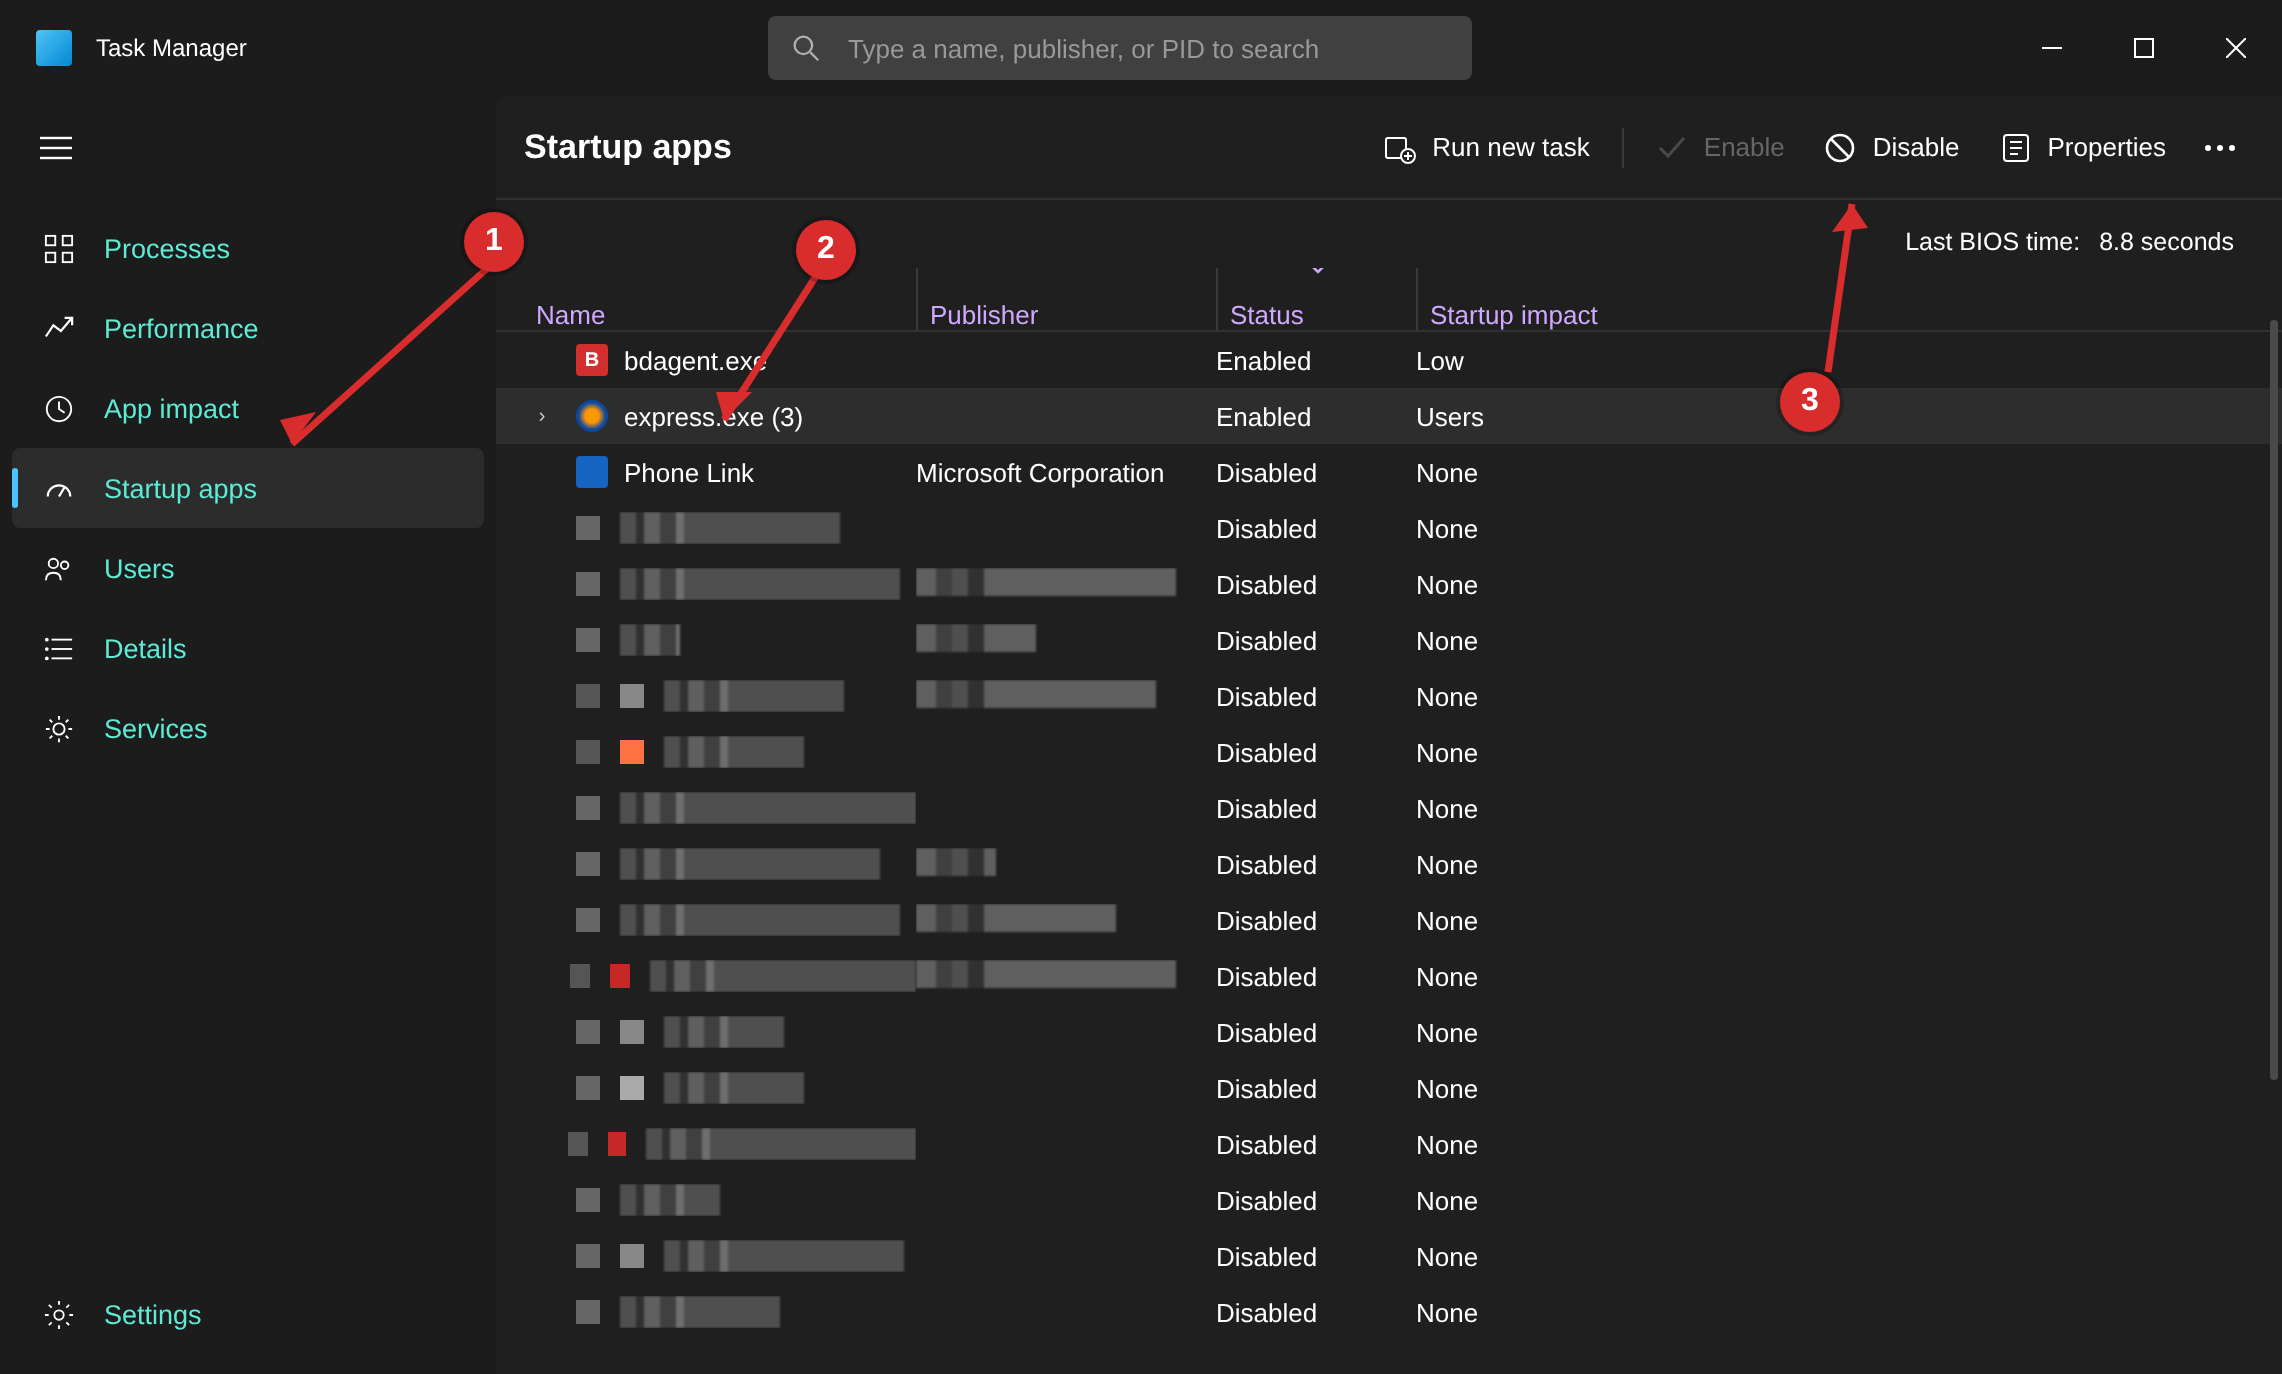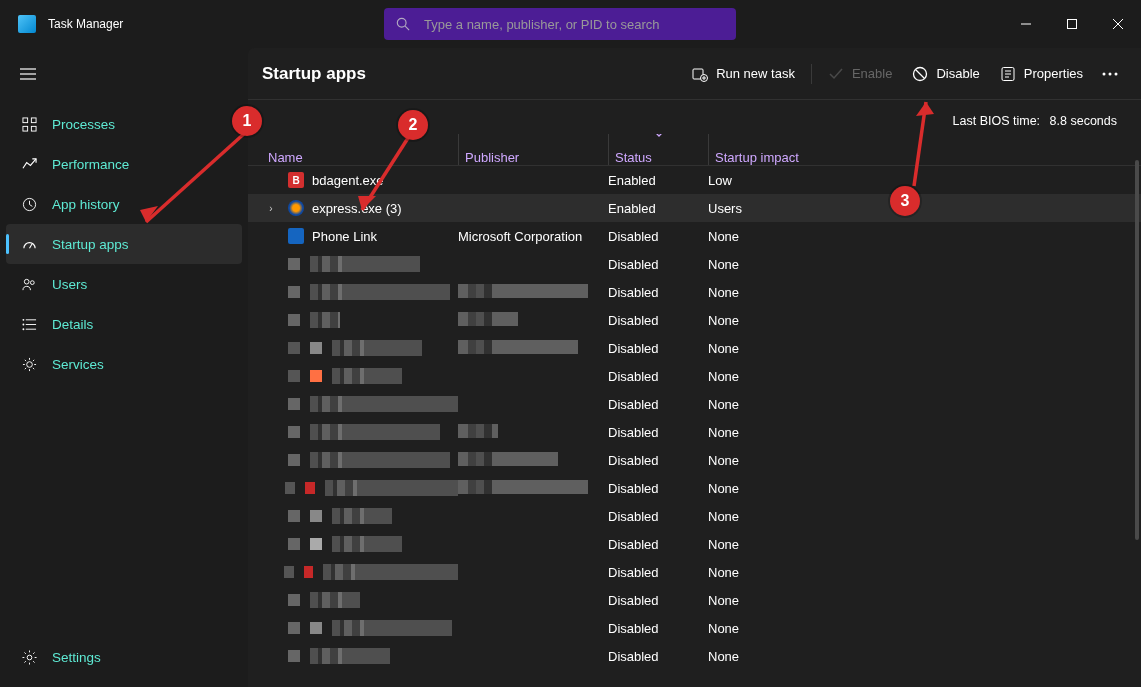--- a/index.html
+++ b/index.html
@@ -4,21 +4,21 @@
 <style>
 * { margin: 0; padding: 0; box-sizing: border-box; font-family: "Segoe UI", sans-serif; }
 body { background: #1c1c1c; color: #fff; width: 1141px; height: 687px; overflow: hidden; position: relative; }
 
 .titlebar { height: 48px; display: flex; align-items: center; padding-left: 18px; }
 .app-icon { width: 18px; height: 18px; background: linear-gradient(135deg,#4fc3f7,#0288d1); border-radius: 2px; margin-right: 12px; }
 .app-title { font-size: 12px; color: #fff; }
 .window-controls { margin-left: auto; display: flex; }
 .window-btn { width: 46px; height: 32px; display: flex; align-items: center; justify-content: center; color: #fff; }
 
-.searchbar { position: absolute; top: 8px; left: 384px; width: 352px; height: 32px; background: #4c1d95; border-radius: 4px; display: flex; align-items: center; padding: 0 12px; }
+.searchbar { position: absolute; top: 8px; left: 384px; width: 352px; height: 32px; background: #404040; border-radius: 4px; display: flex; align-items: center; padding: 0 12px; }
 .searchbar svg { margin-right: 14px; opacity: 0.8; }
 .search-ph { color: #999; font-size: 13px; }
 
 .layout { display: flex; height: calc(100% - 48px); }
 
 .sidebar { width: 248px; background: #1c1c1c; display: flex; flex-direction: column; padding-top: 8px; }
 .hamburger { width: 40px; height: 36px; display: flex; align-items: center; justify-content: center; margin-left: 8px; margin-bottom: 12px; border-radius: 4px; }
 .nav-item { display: flex; align-items: center; height: 40px; padding-left: 16px; border-radius: 4px; margin: 0 6px; font-size: 13.5px; color: #5eead4; position: relative; }
 .nav-item.active { background: rgba(255,255,255,0.07); }
 .nav-item.active::before { content:""; position:absolute; left:0; top:10px; bottom:10px; width:3px; background:#4cc2ff; border-radius:2px; }
@@ -137,21 +137,21 @@
         </span>
       <span>Performance</span>
     </div>
     <div class="nav-item">
       <span class="ic">
           <svg width="15" height="15" viewBox="0 0 16 16">
             <circle cx="8" cy="8" r="6.5" fill="none" stroke="#fff"></circle>
             <polyline points="8,4 8,8 11,10" fill="none" stroke="#fff"></polyline>
           </svg>
         </span>
-      <span>App history</span>
+      <span>App impact</span>
     </div>
     <div class="nav-item active">
       <span class="ic">
           <svg width="15" height="15" viewBox="0 0 16 16">
             <path d="M2 12 A6 6 0 0 1 14 12" fill="none" stroke="#fff" stroke-width="1.2"></path>
             <line x1="8" y1="12" x2="11" y2="7" stroke="#fff" stroke-width="1.2"></line>
           </svg>
         </span>
       <span>Startup apps</span>
     </div>

